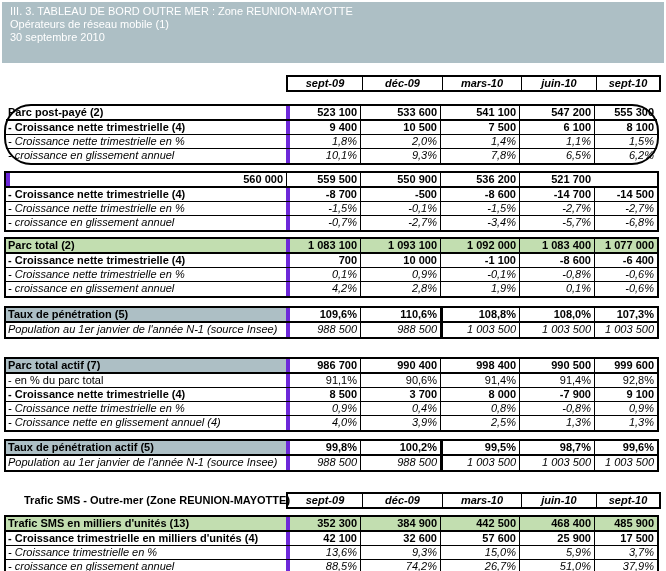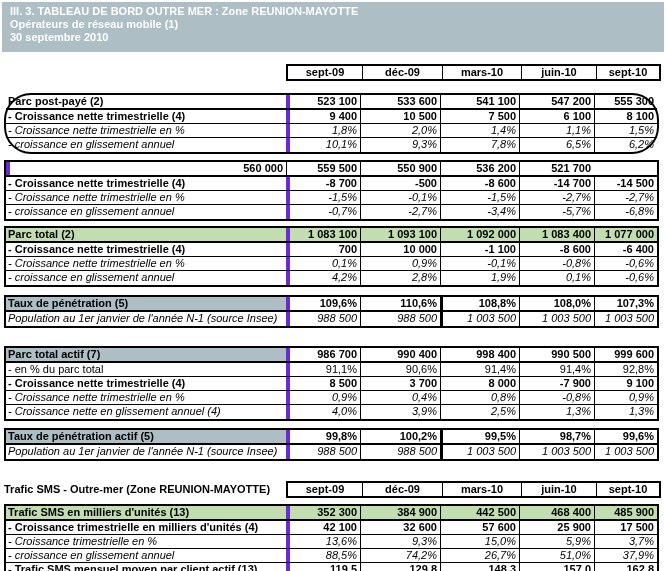--- a/index.html
+++ b/index.html
@@ -5,44 +5,44 @@
   * { margin:0; padding:0; box-sizing:border-box; }
   html,body { background:#fff; }
   body {
     width:666px; height:571px; overflow:hidden;
     font-family:"Liberation Sans", sans-serif;
     font-size:11px; color:#000;
   }
   .title-band {
     margin:2px 2px 12px 2px;
     background:#adbfc5;
-    color:#fff; font-weight:bold;
-    padding:3px 8px 8px 8px;
+    color:#fff; font-weight:normal;
+    padding:3px 8px 19px 8px;
     line-height:13px;
   }
   .title-band div { white-space:nowrap; }
 
   
   .month-box {
     margin-left:286px;
     width:375px; height:17px;
     border:2px solid #000;
     display:grid;
     grid-template-columns:74px 80px 79px 75px 63px;
   }
   .month-cell {
     border-left:1px solid #000;
     text-align:center; font-weight:bold;
-    line-height:13px; overflow:hidden;
+    line-height:13px; overflow:hidden;font-style:italic;
   }
   .month-cell:first-child { border-left:none; }
 
   .sms-header { position:relative; height:17px; }
   .sms-header .sms-label {
-    position:absolute; left:4px; top:2px;
+    position:absolute; left:24px; top:2px;
     font-weight:bold; white-space:nowrap;
   }
   .sms-header .month-box { position:absolute; left:286px; top:0; margin-left:0; }
 
   .block {
     margin-left:4px; width:655px;
     border:2px solid #000;
     background:#fff;
   }
   .t-row {

